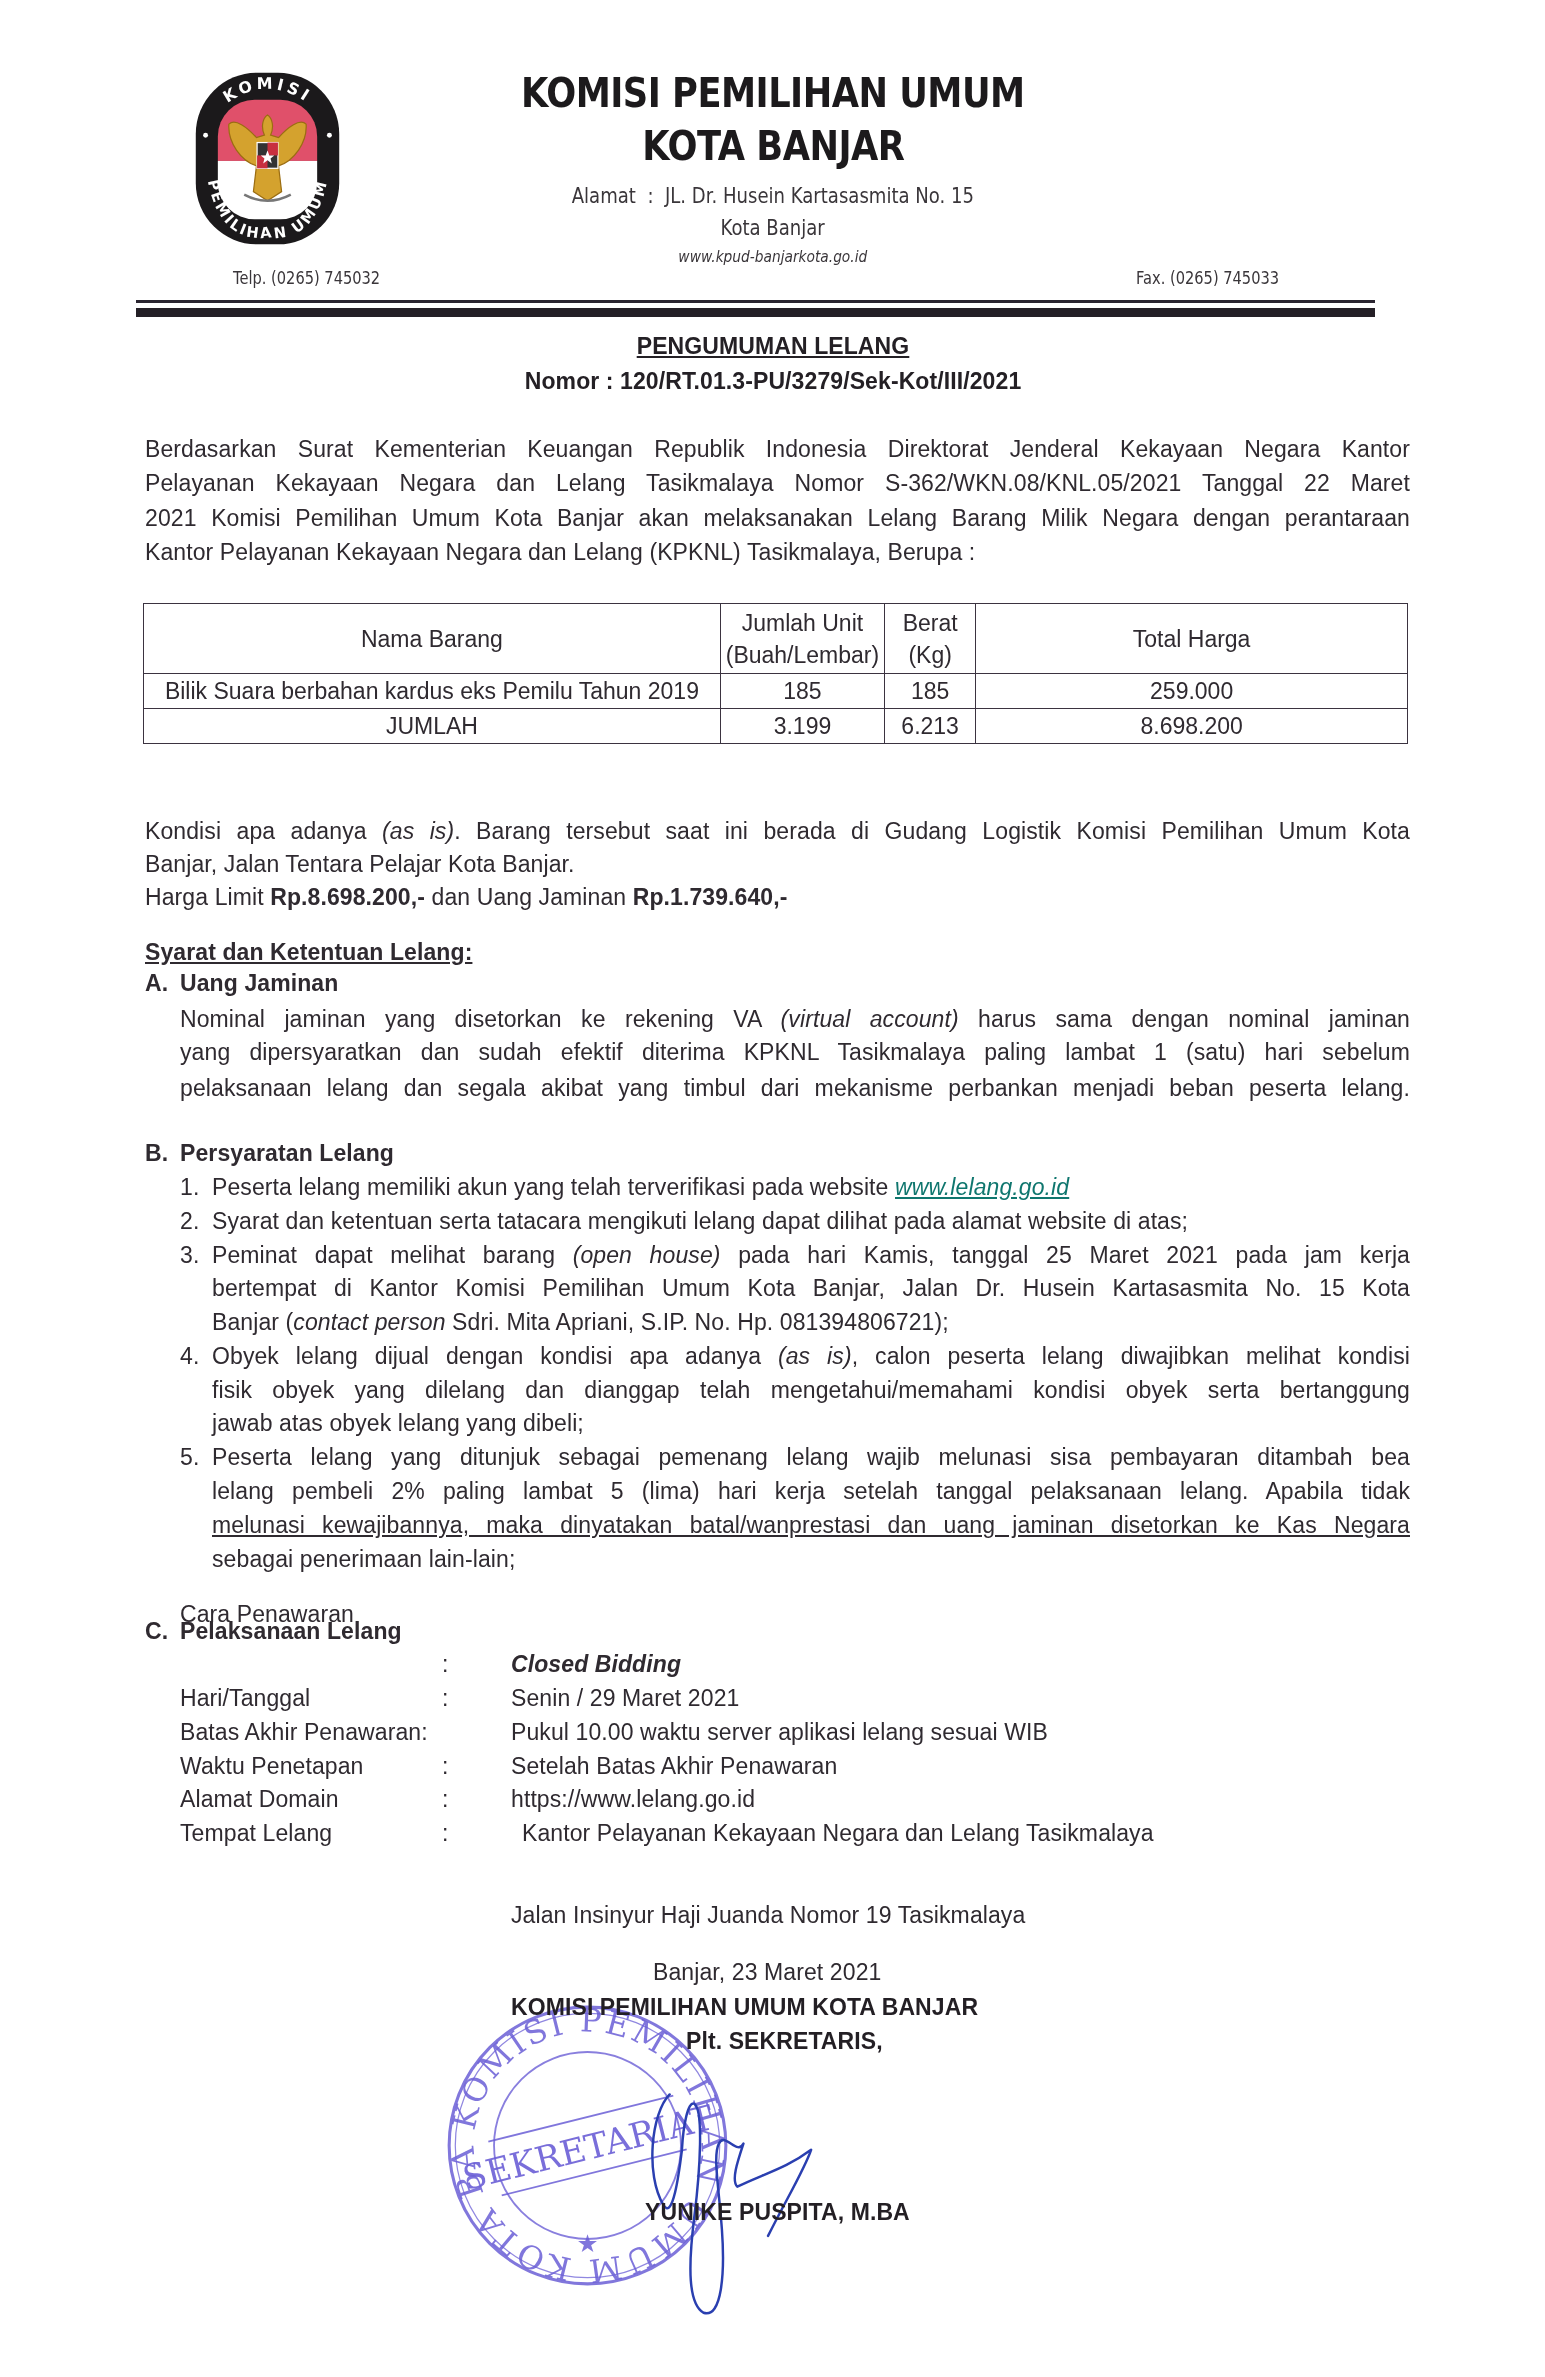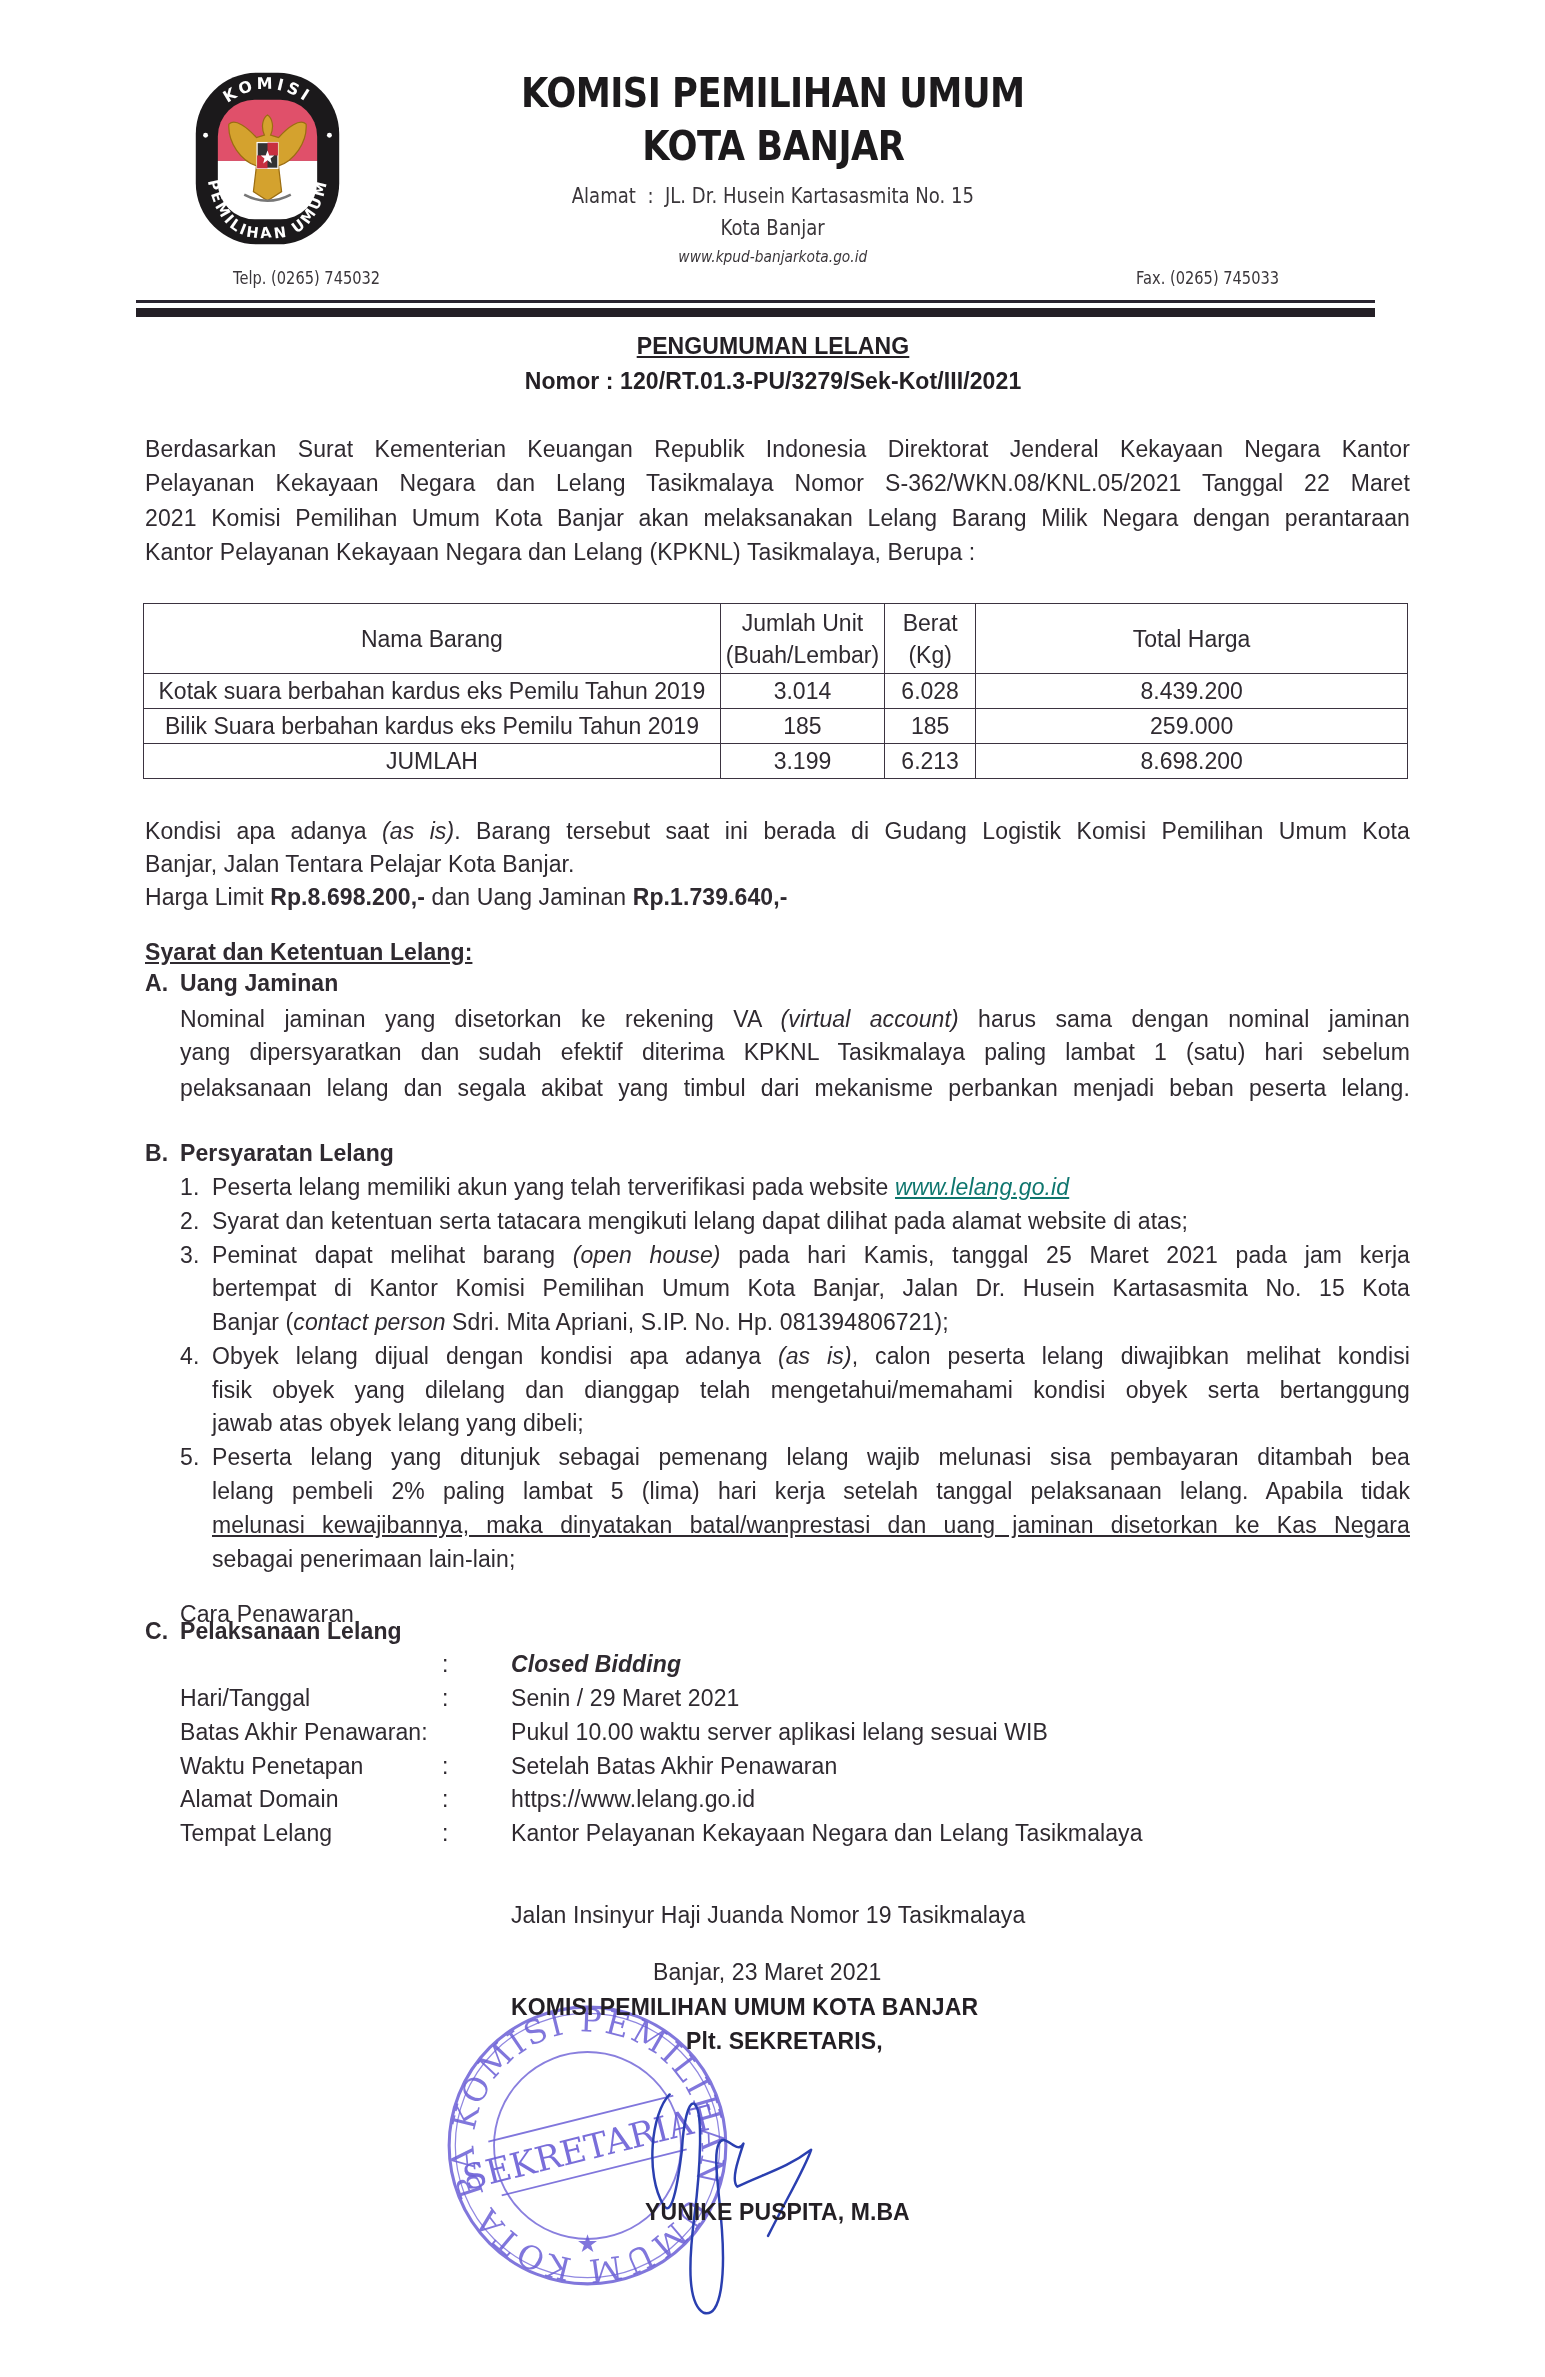--- a/index.html
+++ b/index.html
@@ -101,26 +101,20 @@
       <tr>
     <th>Nama Barang</th>
     <th>
       <div>Jumlah Unit</div>
       <div>(Buah/Lembar)</div>
     </th>
     <th>Berat (Kg)</th>
     <th>Total Harga</th>
   </tr>
   <tr>
-    <td>Kotak suara berbahan kardus eks Pemilu Tahun 2019</td>
-    <td>3.014</td>
-    <td>6.028</td>
-    <td>8.439.200</td>
-  </tr>
-  <tr>
     <td>Bilik Suara berbahan kardus eks Pemilu Tahun 2019</td>
     <td>185</td>
     <td>185</td>
     <td>259.000</td>
   </tr>
   <tr>
     <td>JUMLAH</td>
     <td>3.199</td>
     <td>6.213</td>
     <td>8.698.200</td>
@@ -196,21 +190,21 @@
 <div class="abs body-text" style="left:180px; top:1749px;">Waktu Penetapan</div>
 <div class="abs body-text" style="left:442px; top:1749px;">:</div>
 <div class="abs body-text" style="left:511px; top:1749px;">Setelah Batas Akhir Penawaran</div>
 
 <div class="abs body-text" style="left:180px; top:1782px;">Alamat Domain</div>
 <div class="abs body-text" style="left:442px; top:1782px;">:</div>
 <div class="abs body-text" style="left:511px; top:1782px;">https://www.lelang.go.id</div>
 
 <div class="abs body-text" style="left:180px; top:1816px;">Tempat Lelang</div>
 <div class="abs body-text" style="left:442px; top:1816px;">:</div>
-<div class="abs body-text" style="left:511px; top:1816px;text-align:right;">Kantor Pelayanan Kekayaan Negara dan Lelang Tasikmalaya</div>
+<div class="abs body-text" style="left:522px; top:1816px;text-align:right;">Kantor Pelayanan Kekayaan Negara dan Lelang Tasikmalaya</div>
 <div class="abs body-text" style="left:511px; top:1898px;">Jalan Insinyur Haji Juanda Nomor 19 Tasikmalaya</div>
 
 <div class="stamp">
   <svg width="289" height="289" viewBox="0 0 470 470">
     <defs>
       <path id="stampRing" d="M235,235 m-185,0 a185,185 0 1,1 370,0 a185,185 0 1,1 -370,0"></path>
     </defs>
     <circle cx="235" cy="235" r="225" fill="none" stroke="#6b5fd6" stroke-width="5" opacity="0.85"></circle>
     <circle cx="235" cy="235" r="215" fill="none" stroke="#6b5fd6" stroke-width="2" opacity="0.75"></circle>
     <circle cx="235" cy="235" r="152" fill="none" stroke="#6b5fd6" stroke-width="3" opacity="0.8"></circle>

